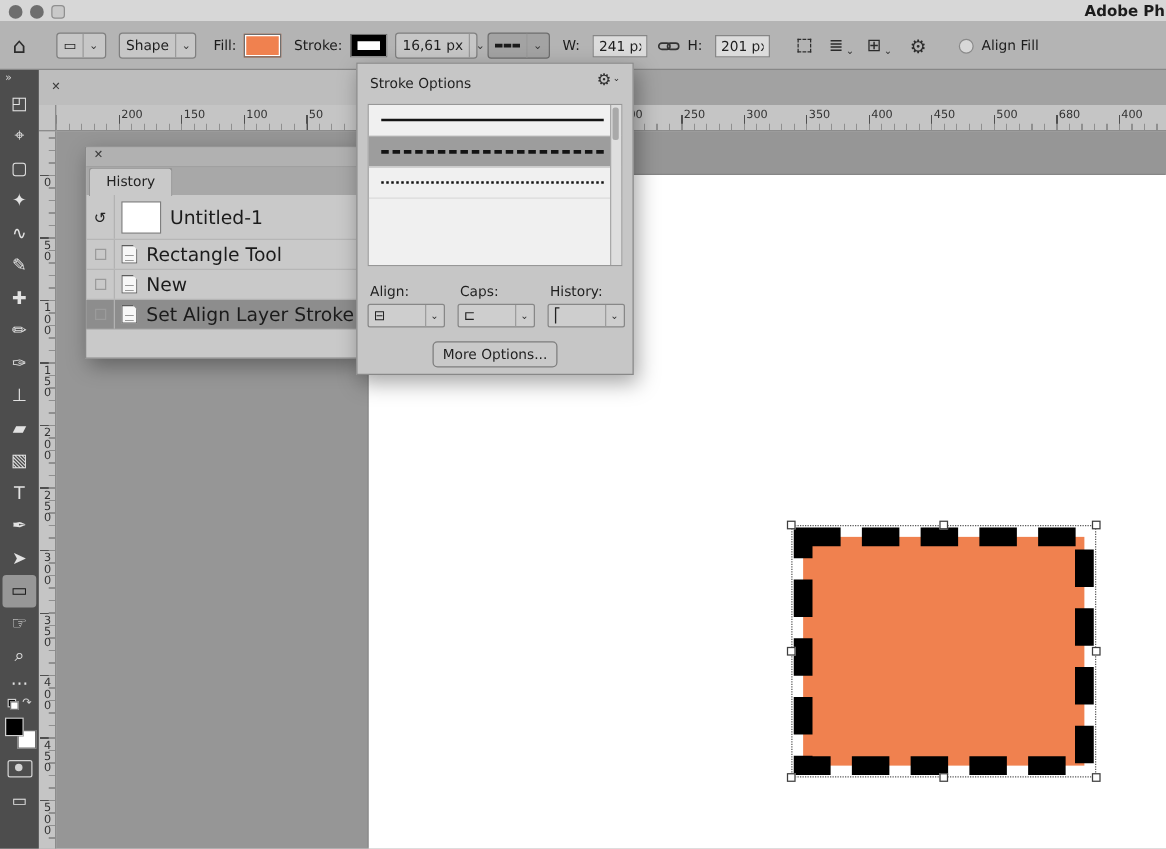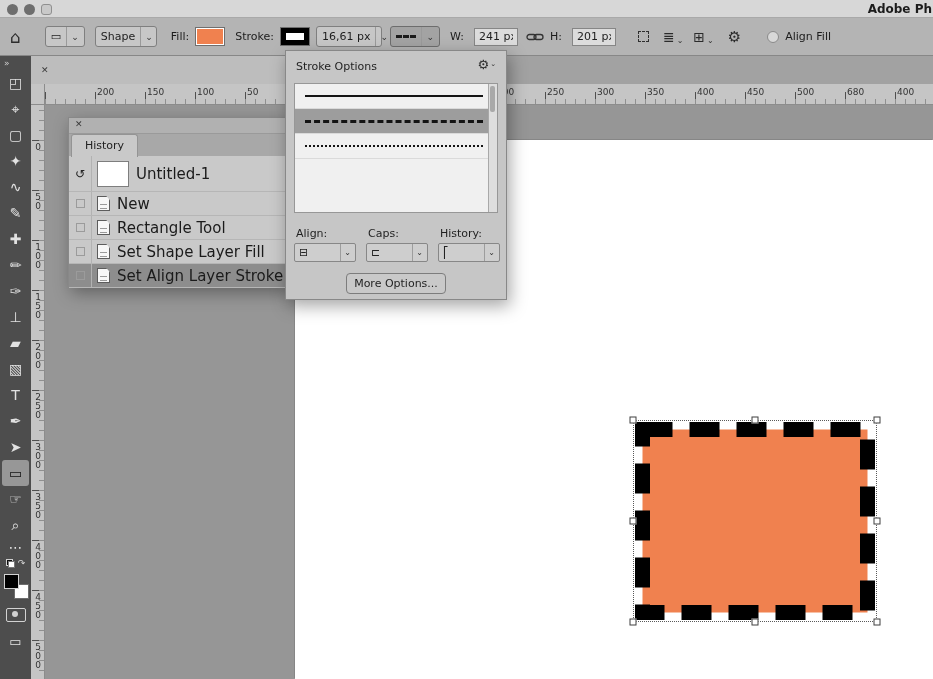--- a/index.html
+++ b/index.html
@@ -344,35 +344,28 @@
           <span class="src-ico">↺</span>
         </span>
       <span class="thumb"></span>
       <span class="h-label">Untitled-1</span>
     </div>
     <div class="h-row st">
       <span class="gutter">
           <span class="src-box"></span>
         </span>
       <span class="page-ico"></span>
-      <span class="h-label">New</span>
+      <span class="h-label">Rectangle Tool</span>
     </div>
     <div class="h-row st">
       <span class="gutter">
           <span class="src-box"></span>
         </span>
       <span class="page-ico"></span>
-      <span class="h-label">Rectangle Tool</span>
-    </div>
-    <div class="h-row st">
-      <span class="gutter">
-          <span class="src-box"></span>
-        </span>
-      <span class="page-ico"></span>
-      <span class="h-label">Set Shape Layer Fill</span>
+      <span class="h-label">New</span>
     </div>
     <div class="h-row st sel">
       <span class="gutter">
           <span class="src-box"></span>
         </span>
       <span class="page-ico"></span>
       <span class="h-label">Set Align Layer Stroke</span>
     </div>
   </div>
 </div>

